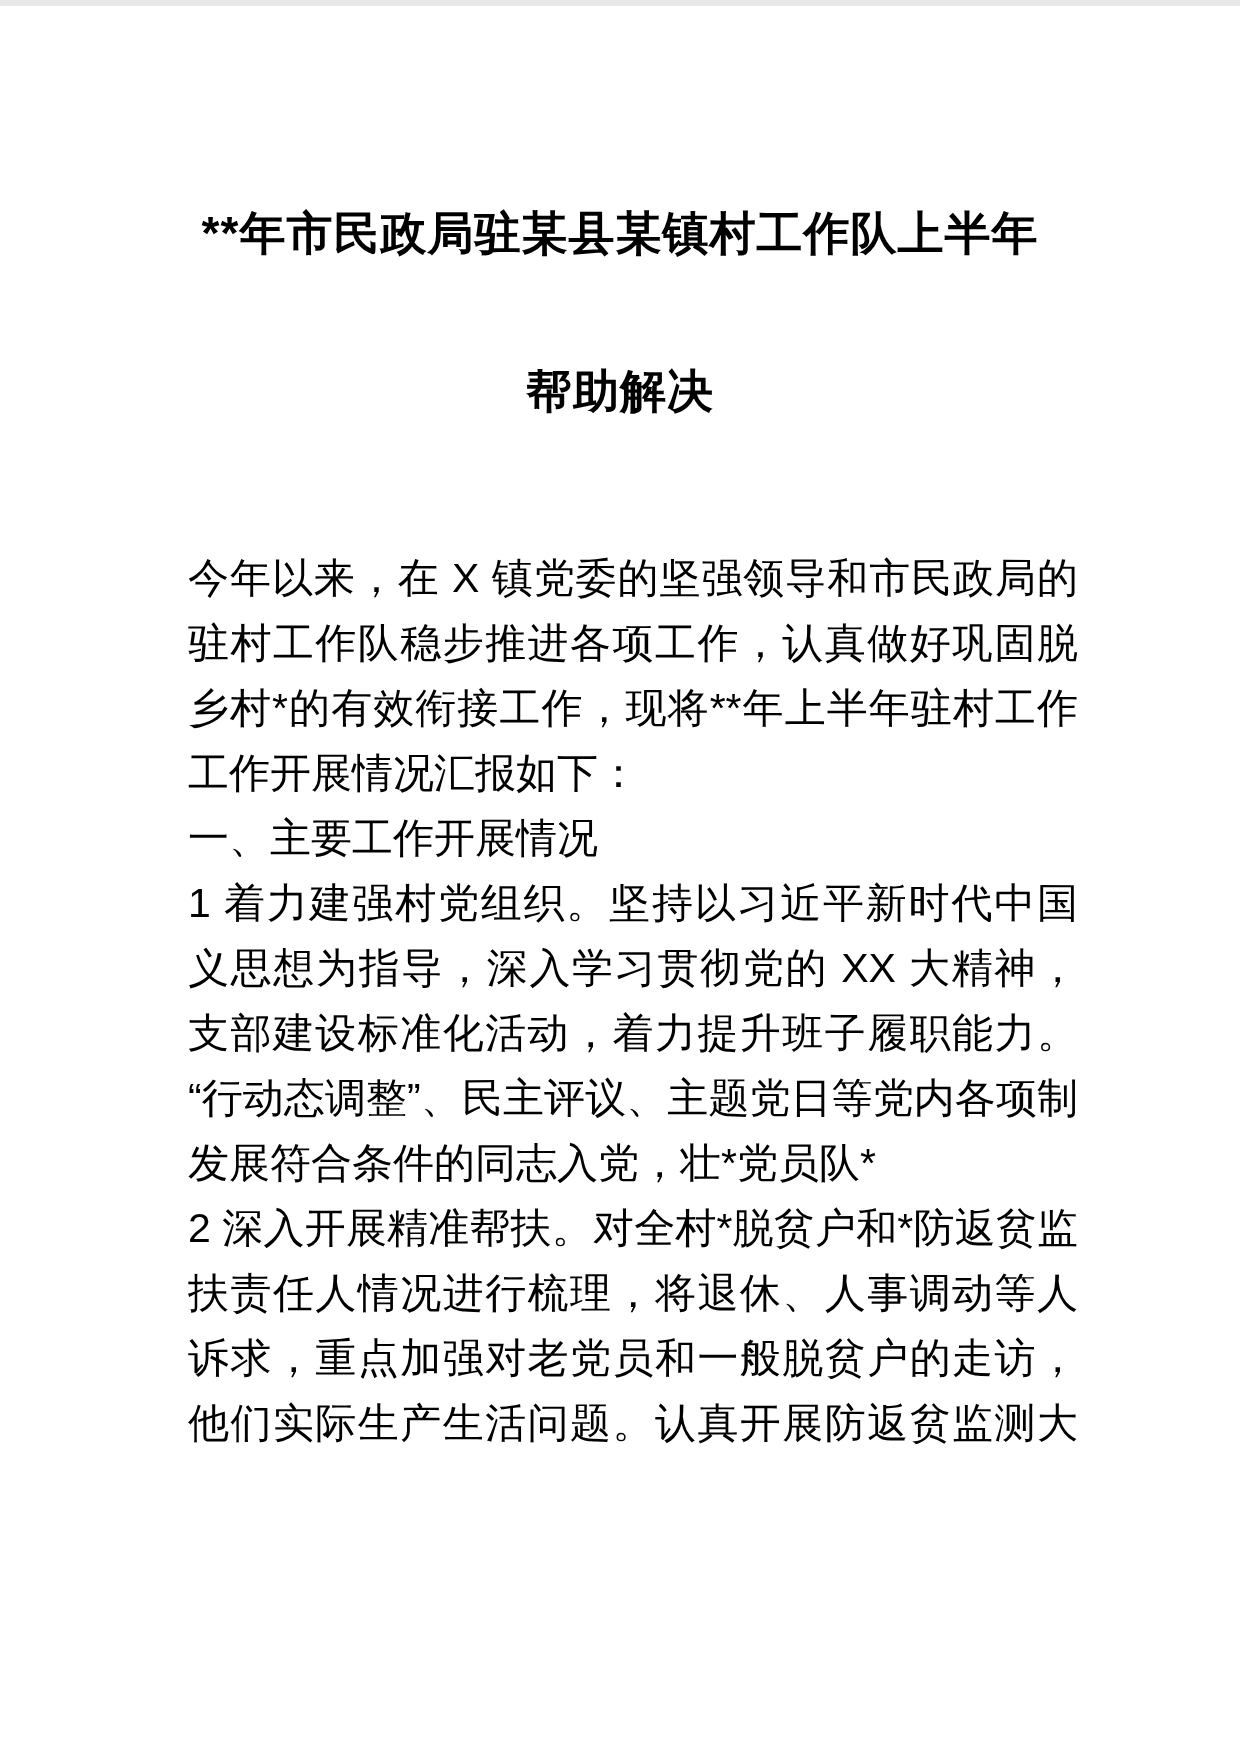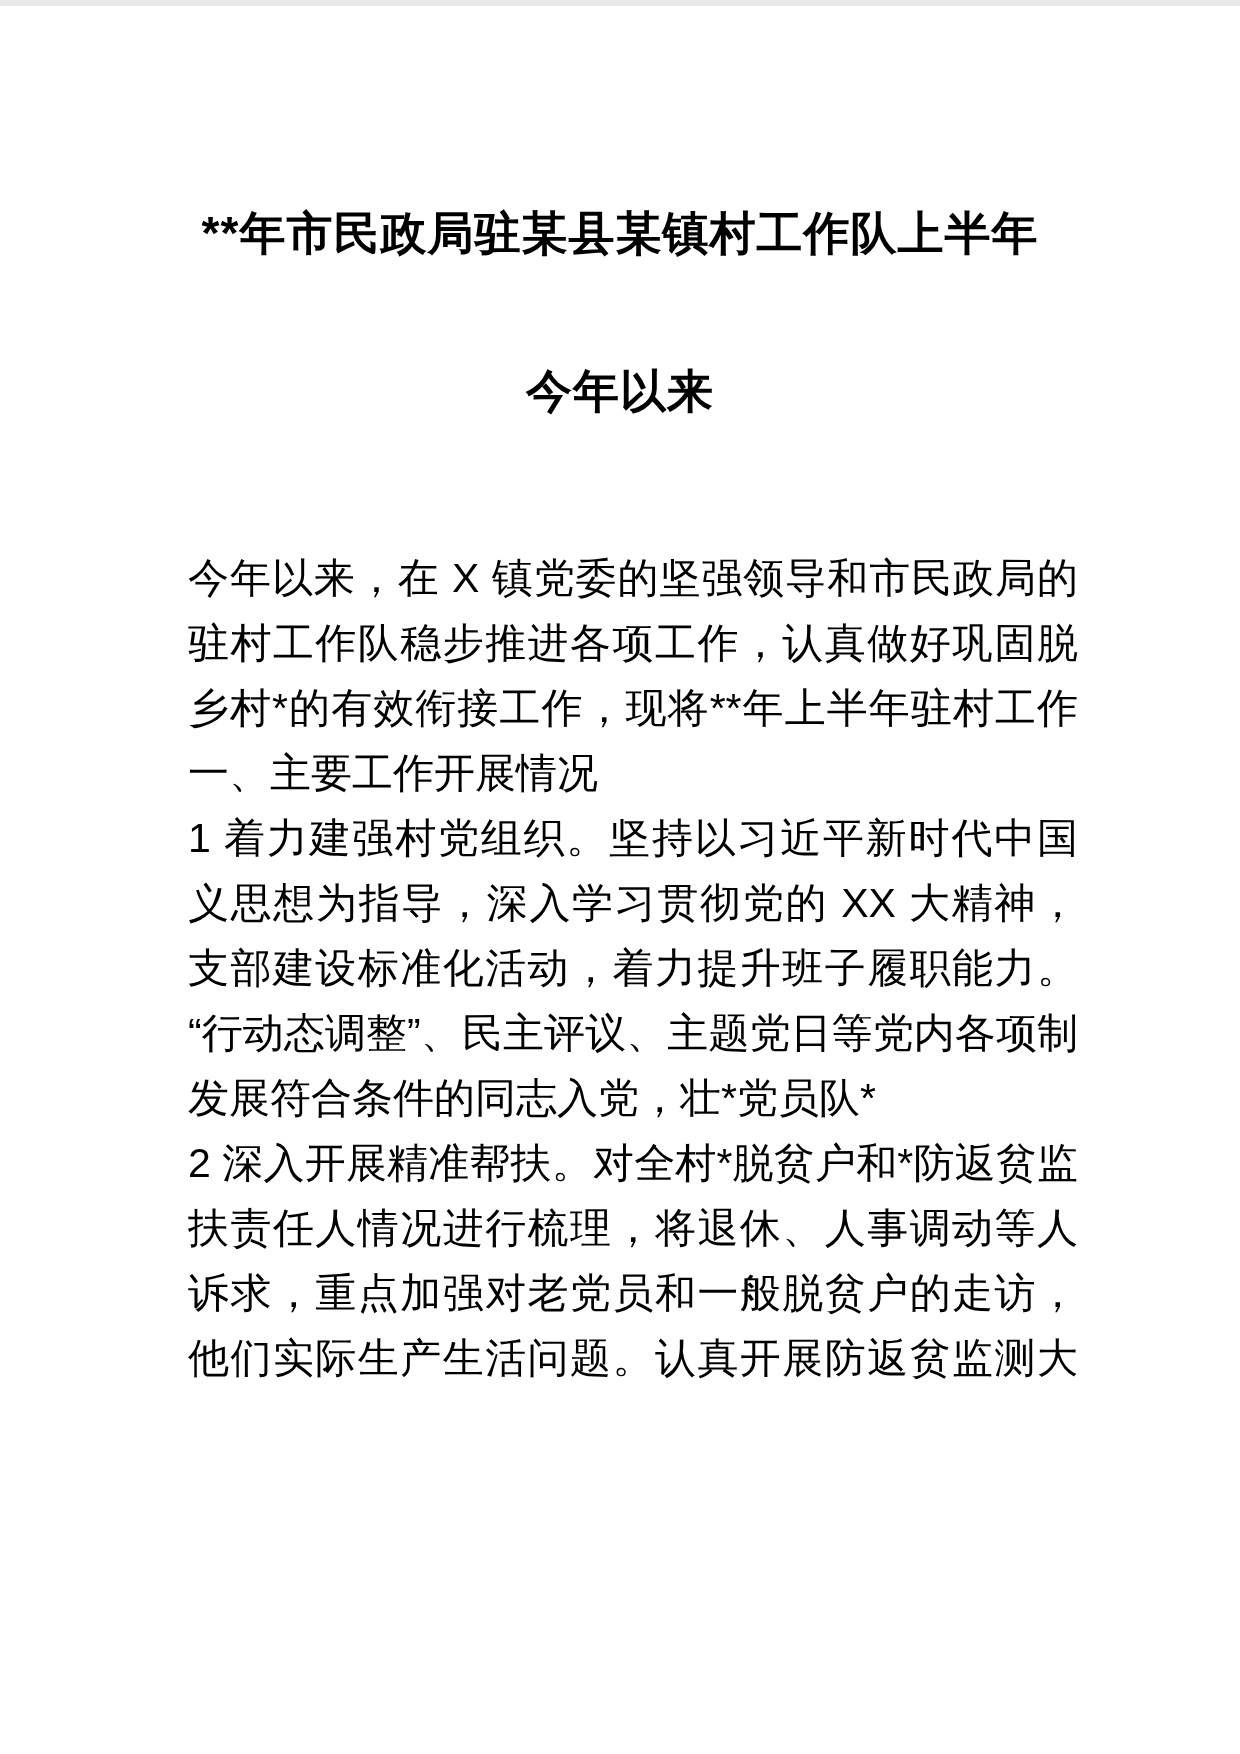--- a/index.html
+++ b/index.html
@@ -52,29 +52,30 @@
     overflow: hidden;
   }
 </style>
 </head>
 <body>
 
 <div class="page">
 
   <div class="doc-title">
     <div class="title-line">**年市民政局驻某县某镇村工作队上半年</div>
-    <div class="title-line">今年以来</div>
+    <div class="title-line">帮助解决</div>
   </div>
 
   <div class="doc-body">
 
     <div class="para">
       <div class="line fill">今年以来，在 X 镇党委的坚强领导和市民政局的正确指导下，</div>
       <div class="line fill">驻村工作队稳步推进各项工作，认真做好巩固脱贫攻坚及</div>
       <div class="line fill">乡村*的有效衔接工作，现将**年上半年驻村工作队乡村*</div>
+      <div class="line">工作开展情况汇报如下：</div>
     </div>
 
     <div class="para">
       <div class="line">一、主要工作开展情况</div>
     </div>
 
     <div class="para">
       <div class="line fill">1 着力建强村党组织。坚持以习近平新时代中国特色社会主</div>
       <div class="line fill">义思想为指导，深入学习贯彻党的 XX 大精神，认真开展党</div>
       <div class="line fill">支部建设标准化活动，着力提升班子履职能力。严格落实</div>

